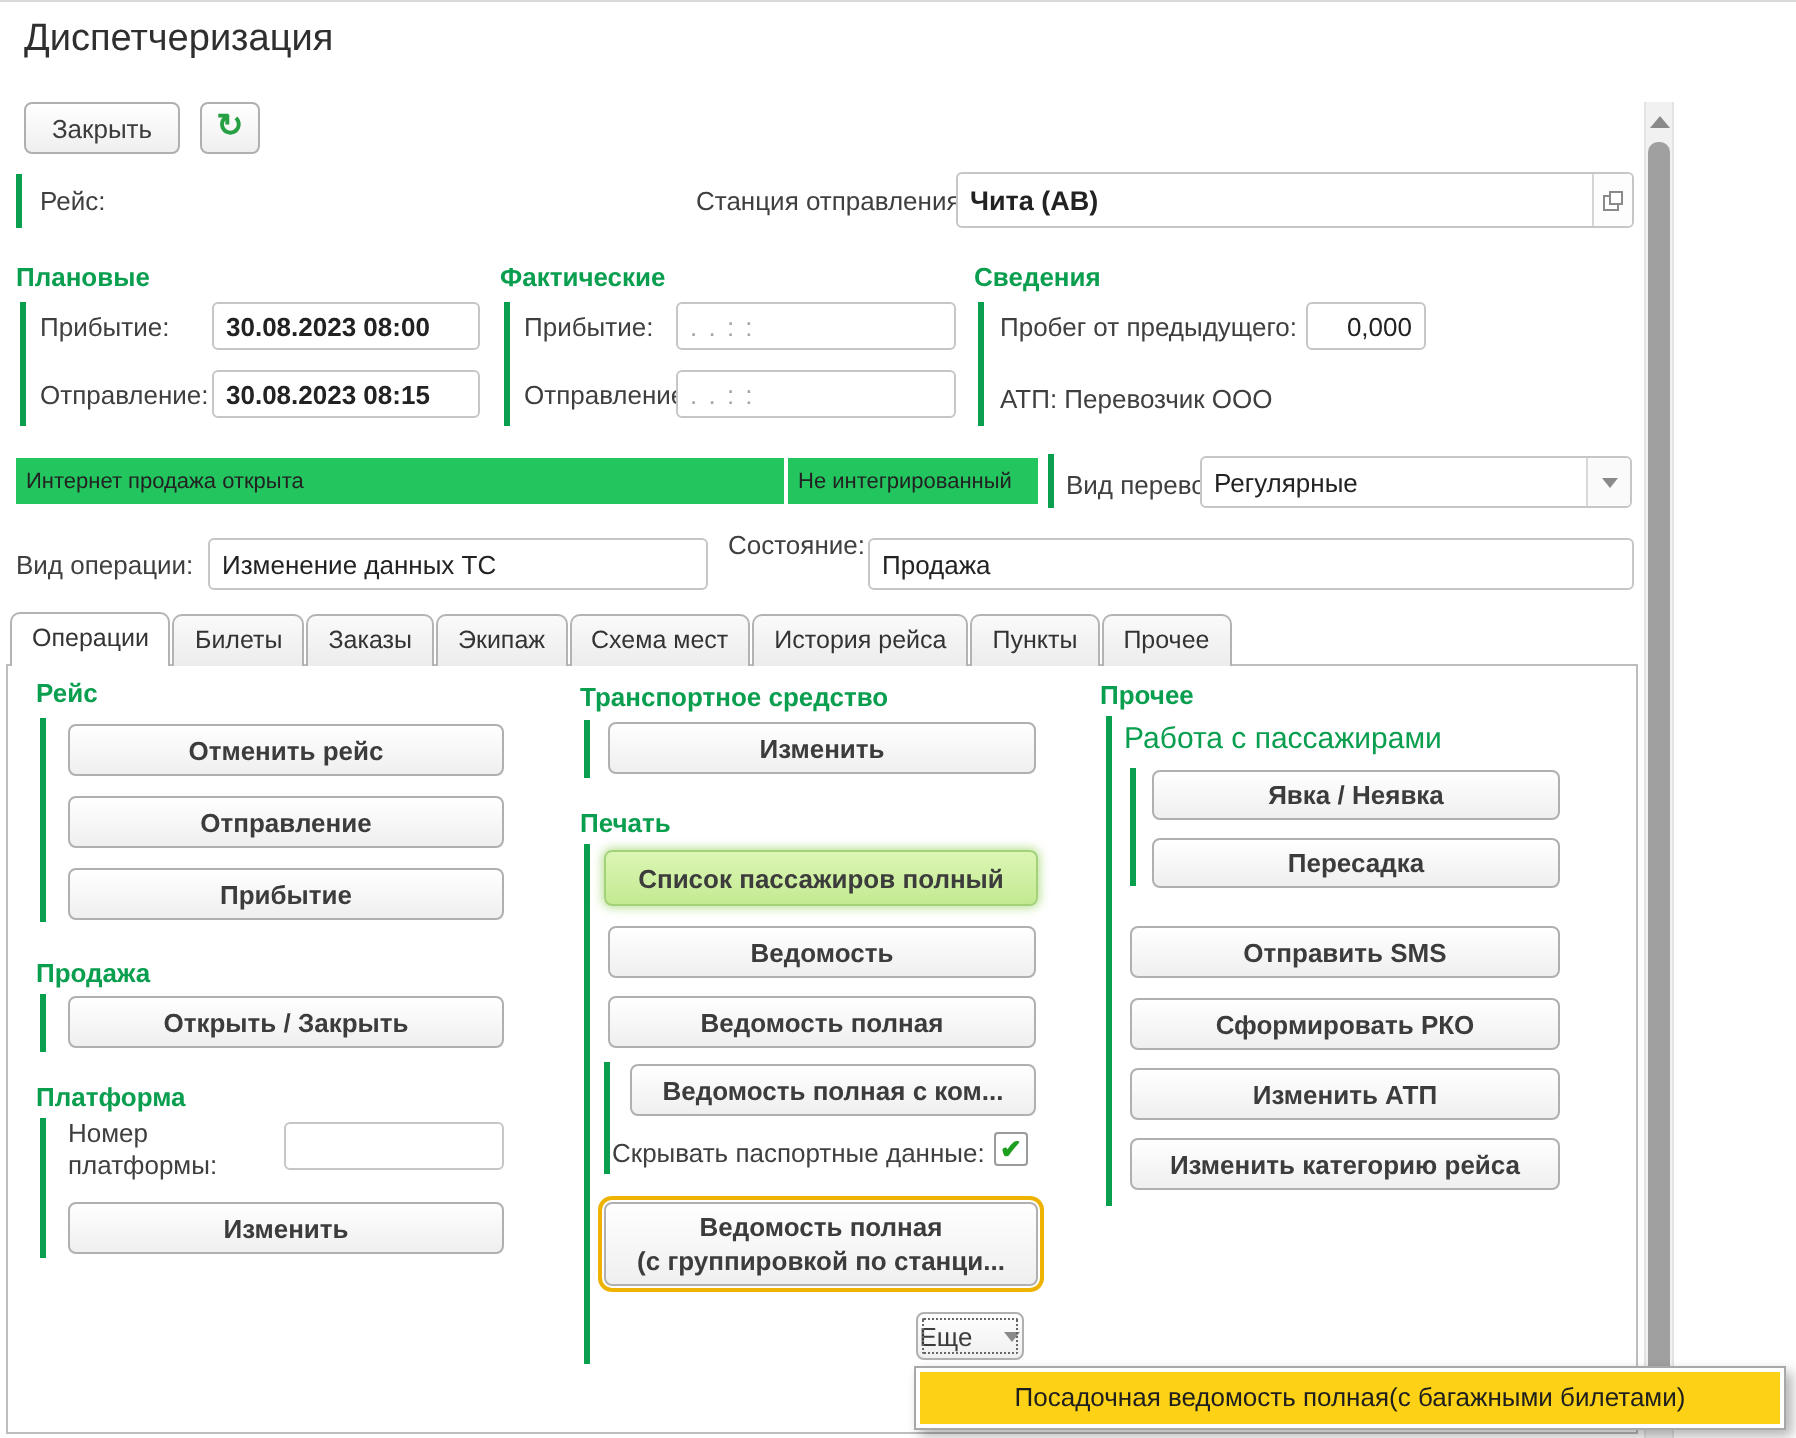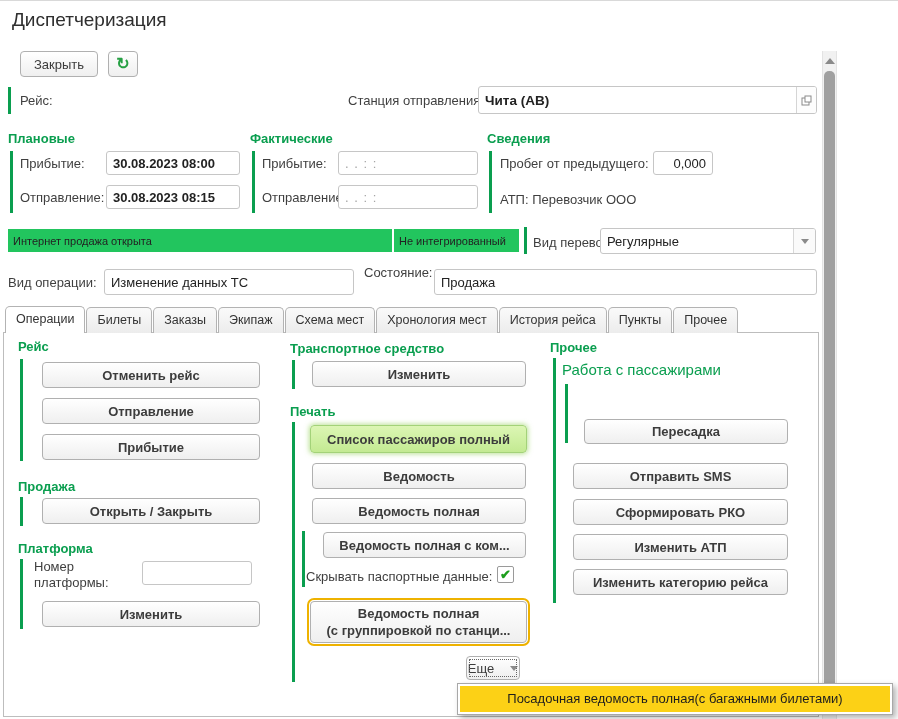--- a/index.html
+++ b/index.html
@@ -14,21 +14,21 @@
   .title { font-size: 19px; color: #2f2f2f; }
   .lbl { font-size: 13px; color: #3f3f3f; white-space: nowrap; }
   .ghdr { font-size: 13px; font-weight: bold; color: #0a9e4f; white-space: nowrap; }
   .subhdr { font-size: 15px; color: #0a9e4f; white-space: nowrap; }
   .gbar { background: #0a9e4f; }
   .btn {
     display: flex; align-items: center; justify-content: center;
     background: linear-gradient(#ffffff, #efefef);
     border: 1px solid #b0b0b0; border-radius: 4px;
     font-size: 13px; font-weight: bold; color: #3c3c3c;
-    white-space: nowrap; cursor: default; text-align: center; margin-left: 8px;
+    white-space: nowrap; cursor: default; text-align: center;
   }
   .btn-hl {
     background: linear-gradient(#dcf6b4, #c3ea92);
     border: 1px solid #a3d279;
     box-shadow: 0 0 5px 1px rgba(130,200,60,0.55);
   }
   .btn-focus-yellow { outline: 2px solid #eeb200; outline-offset: 1px; }
   .btn-2line { flex-direction: column; line-height: 17px; }
   .btn-dotted { outline: 1px dotted #666; outline-offset: -4px; font-weight: normal; }
   .field {
@@ -149,21 +149,20 @@
   <div class="abs field" style="left:434px; top:268px; width:383px; height:26px;">
     <span class="ftext">Продажа</span>
   </div>
 
   <div class="tabs">
     <div class="tab active">Операции</div>
     <div class="tab">Билеты</div>
     <div class="tab">Заказы</div>
     <div class="tab">Экипаж</div>
     <div class="tab">Схема мест</div>
-    <div class="tab">Хронология мест</div>
     <div class="tab">История рейса</div>
     <div class="tab">Пункты</div>
     <div class="tab">Прочее</div>
   </div>
 
   <div class="panel"></div>
 
   <div class="abs ghdr" style="left:18px; top:338px;">Рейс</div>
   <div class="abs gbar" style="left:20px; top:358px; width:3px; height:102px;"></div>
   <button class="abs btn" style="left:34px; top:361px; width:218px; height:26px;">Отменить рейс</button>
@@ -203,20 +202,21 @@
   </button>
   <button class="abs btn btn-dotted" style="left:458px; top:655px; width:54px; height:24px; gap:16px;">
     <span>Еще</span>
     <span class="tri-down"></span>
   </button>
 
   <div class="abs ghdr" style="left:550px; top:339px;">Прочее</div>
   <div class="abs gbar" style="left:553px; top:357px; width:3px; height:245px;"></div>
   <div class="abs subhdr" style="left:562px; top:360px;">Работа с пассажирами</div>
   <div class="abs gbar" style="left:565px; top:383px; width:3px; height:59px;"></div>
+  <button class="abs btn" style="left:576px; top:384px; width:204px; height:25px;">Явка / Неявка</button>
   <button class="abs btn" style="left:576px; top:418px; width:204px; height:25px;">Пересадка</button>
   <button class="abs btn" style="left:565px; top:462px; width:215px; height:26px;">Отправить SMS</button>
   <button class="abs btn" style="left:565px; top:498px; width:215px; height:26px;">Сформировать РКО</button>
   <button class="abs btn" style="left:565px; top:533px; width:215px; height:26px;">Изменить АТП</button>
   <button class="abs btn" style="left:565px; top:568px; width:215px; height:26px;">Изменить категорию рейса</button>
 
   <div class="abs sb-gutter" style="left:822px; top:50px; width:15px; height:669px;"></div>
   <div class="abs tri-up" style="left:825px; top:57px;"></div>
   <div class="abs sb-thumb" style="left:824px; top:70px; width:11px; height:620px;"></div>
   <div class="abs tri-down-big" style="left:825px; top:706px;"></div>

